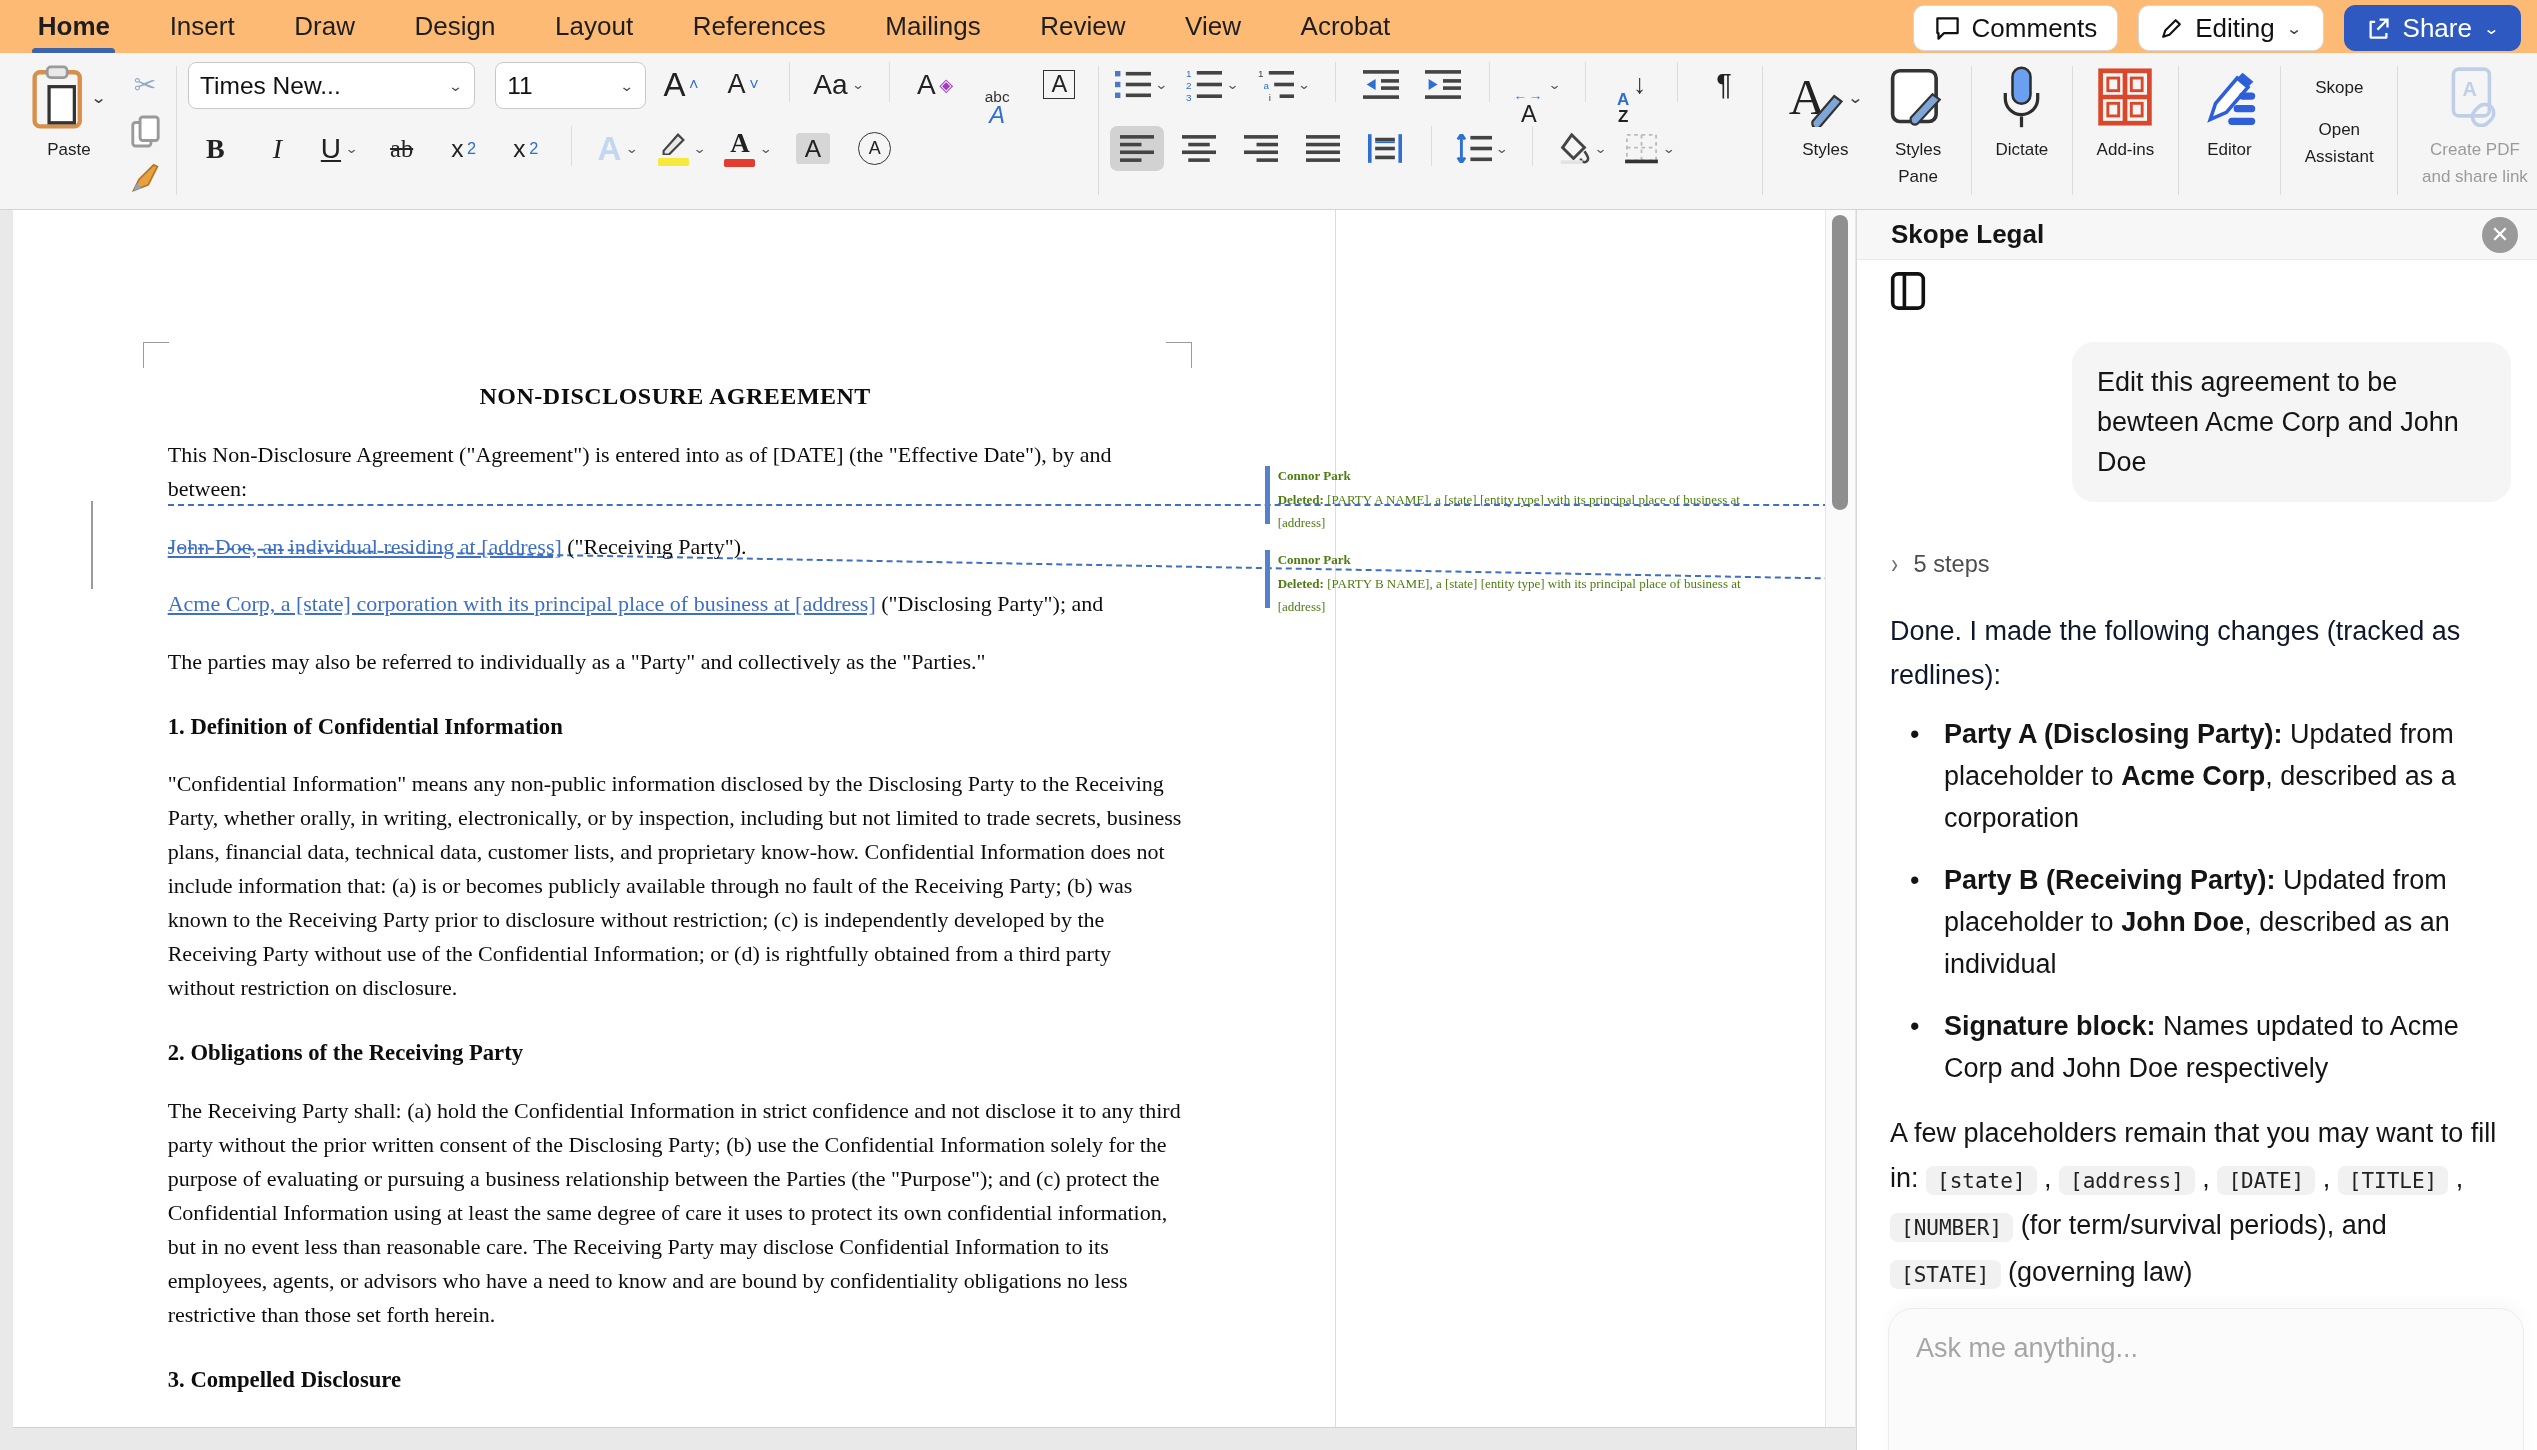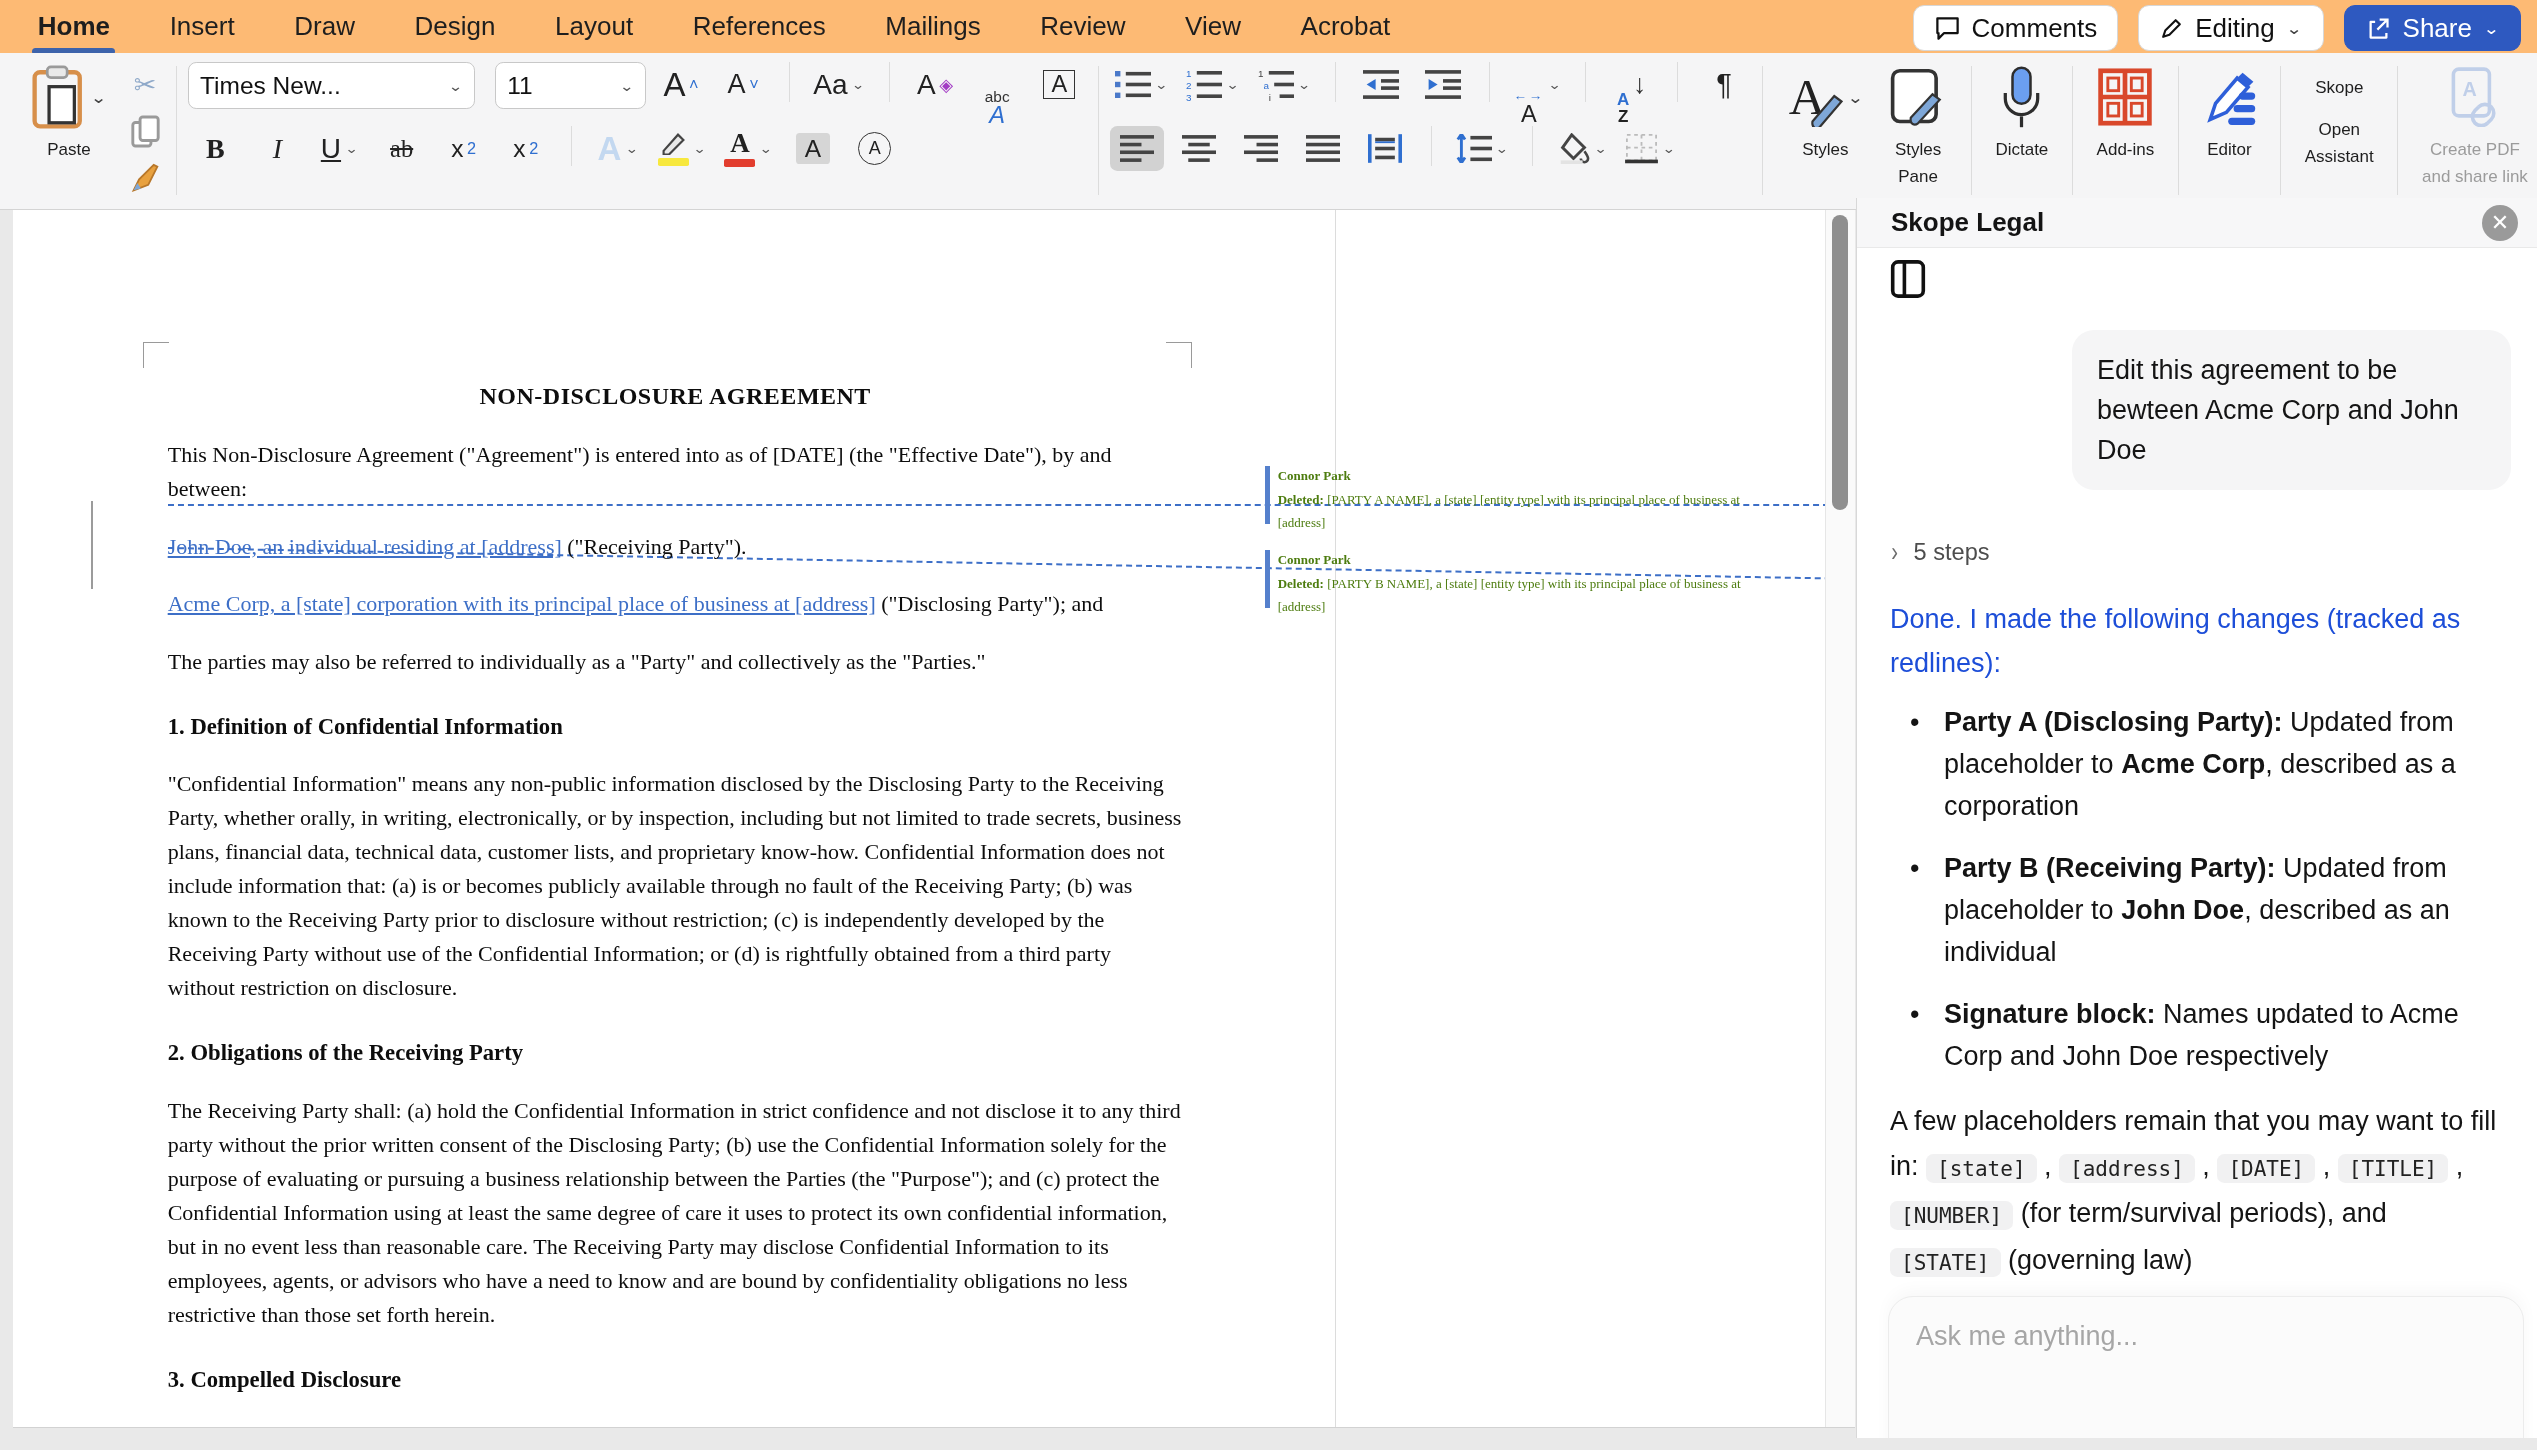--- a/index.html
+++ b/index.html
@@ -66,34 +66,34 @@
     font-size:13px;line-height:23.6px;color:#4d7c0f;}
   .callout .bar{position:absolute;left:-12.7px;top:1.8px;width:4.5px;height:58px;background:#5580cc;}
   .callout.c1{top:254px;} .callout.c2{top:338px;}
   .callout .author{font-weight:700;}
   .callout b{font-weight:700;}
   
   .dscroll{position:absolute;left:1825px;top:210px;width:29px;height:1217px;background:#fafafa;
     border-left:0.9px solid #e6e6e6;}
   .dthumb{position:absolute;left:6.3px;top:5.4px;width:15.4px;height:295px;border-radius:8.2px;background:#8f8f8f;}
   
-  .panel{position:absolute;left:1856px;top:198px;width:682px;height:1240px;background:#fff;
+  .panel{position:absolute;left:1856px;top:210px;width:682px;height:1240px;background:#fff;
     border-left:0.9px solid #d8d8d8;box-sizing:border-box;overflow:hidden;}
   .phead{height:49px;background:#f7f7f8;border-bottom:0.9px solid #e9e9e9;display:flex;
     align-items:center;justify-content:space-between;padding:0 20px 0 34px;}
   .ptitle{font-size:26px;font-weight:700;color:#141414;}
   .pclose{width:36px;height:36px;border-radius:50%;background:#9a9a9a;color:#fff;display:flex;
     align-items:center;justify-content:center;font-size:22px;}
   .pbody{position:relative;padding:11px 27px 0 33px;box-sizing:border-box;height:1191px;}
   .toggle{width:36px;height:40px;}
   .bubble{margin:31px 0 0 182px;background:#f5f5f6;border-radius:22px;padding:20px 25px;
     font-size:27px;line-height:40px;color:#141414;}
   .steps{margin-top:49px;display:flex;align-items:center;gap:14.5px;font-size:23.6px;color:#4d4d4d;}
   .steps .chevr{font-size:27px;color:#6d6d6d;line-height:1;transform:scaleX(.75);}
-  .resp{margin-top:31px;font-size:27px;line-height:44px;color:#1d4ed8;width:609px;}
+  .resp{margin-top:31px;font-size:27px;line-height:44px;color:#0f172a;width:609px;}
   ul.pb{list-style:none;margin:16.3px 0 0 0;padding:0 0 0 20px;}
   ul.pb li{position:relative;padding-left:34px;margin-bottom:20px;font-size:27px;line-height:42px;color:#141414;width:580px;}
   ul.pb li::before{content:"•";position:absolute;left:0;top:0;font-size:27px;}
   ul.pb b{font-weight:700;}
   .note{margin-top:22px;font-size:27px;line-height:45px;color:#141414;width:613px;}
   .chip{font-family:"DejaVu Sans Mono",monospace;font-size:21px;background:#f1f1f2;
     border-radius:7.3px;padding:2.7px 11px;color:#222;}
   .composer{position:absolute;left:31px;right:14.5px;top:1048px;height:218px;background:#fbfbfb;
     border:0.9px solid #ececec;border-radius:25px;box-shadow:0 -5.4px 16.3px rgba(0,0,0,.03);}
   .composer textarea{position:absolute;left:25px;top:22px;right:25px;height:82px;border:none;outline:none;

